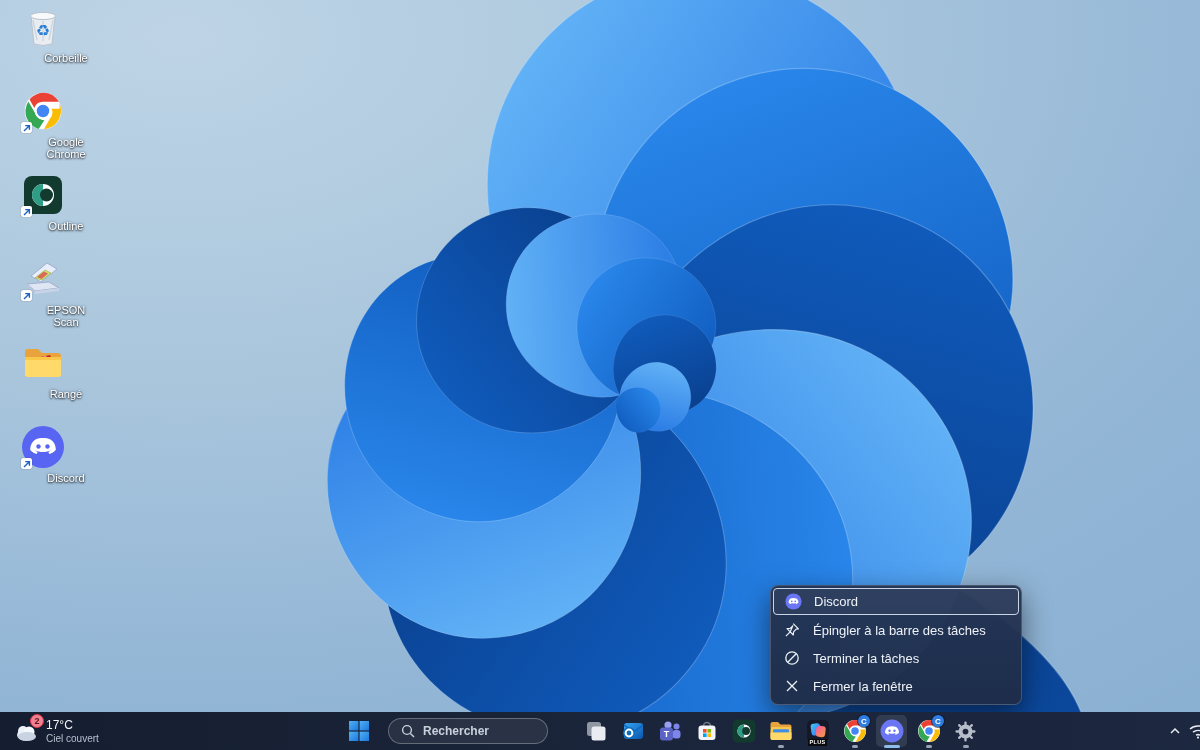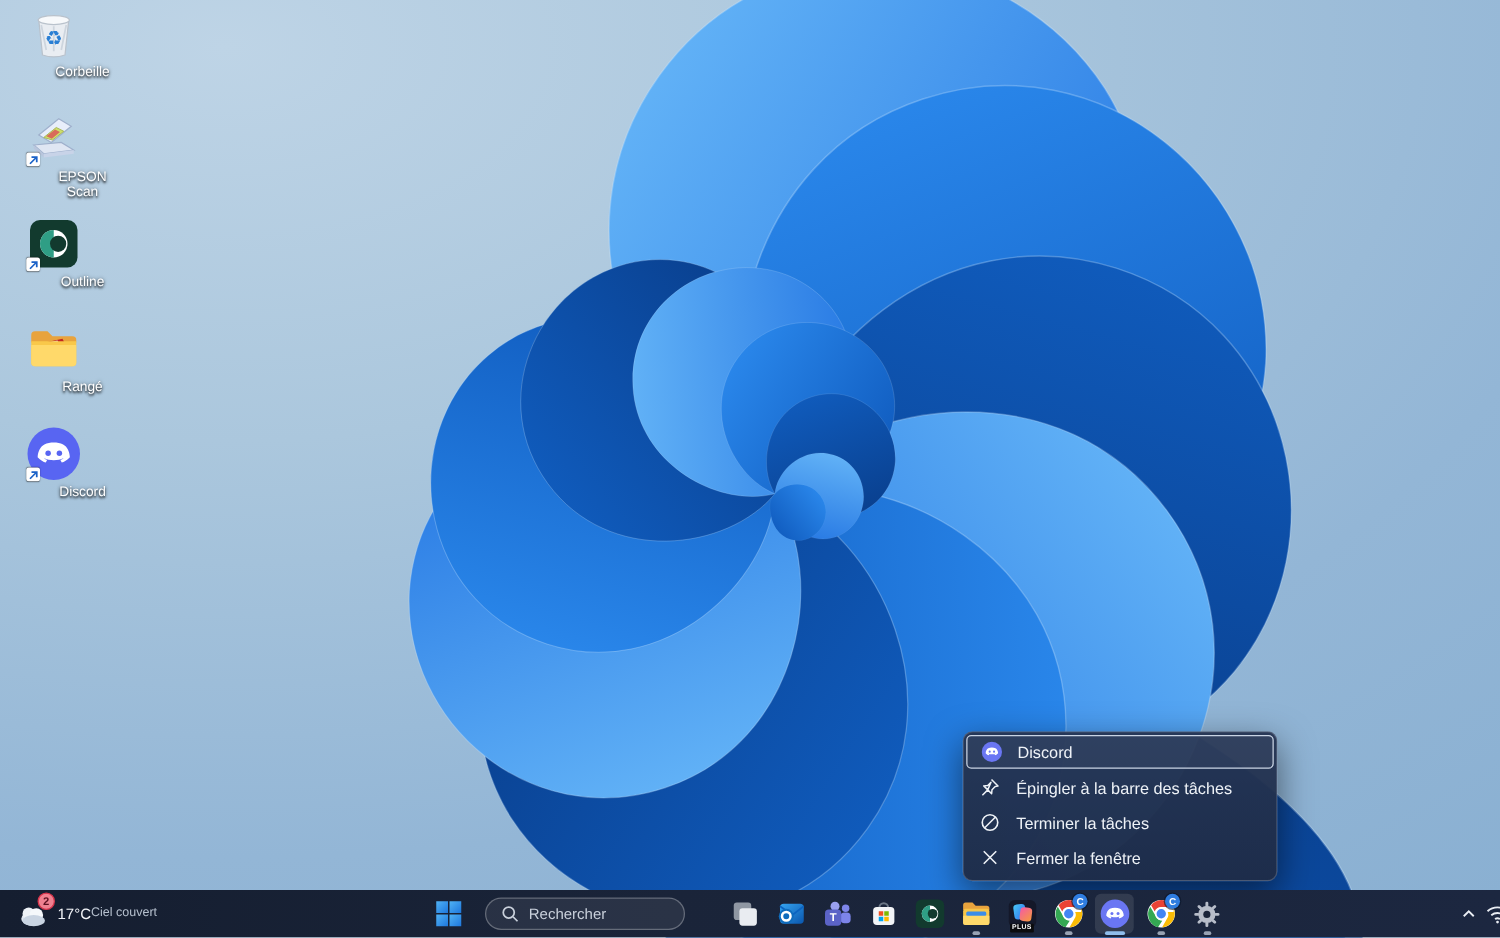--- a/index.html
+++ b/index.html
@@ -57,31 +57,31 @@
   .weather-widget {
     position:absolute; left:6px; top:0; height:38px; display:flex; align-items:center;
     gap:6px; padding:0 8px; border-radius:4px;
   }
   .weather-icon-wrap { position:relative; width:26px; height:26px; }
   .weather-badge {
     position:absolute; right:-4px; top:-4px; width:14px; height:14px; border-radius:50%;
     background:#ef8190; border:1px solid #d8354c; color:#5d1020; font-size:9px; font-weight:bold;
     display:flex; align-items:center; justify-content:center;
   }
-  .weather-text { display:flex; flex-direction:row; justify-content:center; }
+  .weather-text { display:flex; flex-direction:column; justify-content:center; }
   .weather-temp { color:#f2f4f8; font-size:12px; line-height:14px; }
   .weather-cond { color:#b6c0ce; font-size:10px; line-height:13px; }
 
   .start-button { position:absolute; left:346px; top:7px; width:26px; height:24px;
     display:flex; align-items:center; justify-content:center; border-radius:4px; }
 
   .search-box {
     position:absolute; left:388px; top:6px; width:160px; height:26px; border-radius:13px;
     background:rgba(255,255,255,.07); border:1px solid rgba(255,255,255,.28);
-    display:flex; align-items:center; gap:8px; padding:0 12px;
+    display:flex; align-items:center; gap:8px; padding:0 12px;font-weight:bold;
   }
   .search-box .search-text { color:#c9d0db; font-size:12px; }
 
   .app-row { position:absolute; left:577px; top:0; height:38px; display:flex; }
   .app-btn { width:37px; height:38px; position:relative; display:flex; align-items:center; justify-content:center; border-radius:4px; }
   .app-btn .active-bg {
     position:absolute; left:3px; top:3px; width:31px; height:32px;
     background:rgba(255,255,255,.10); border-radius:5px;
   }
   .run-dash { position:absolute; bottom:2px; left:50%; transform:translateX(-50%);
@@ -182,56 +182,73 @@
         <path d="M8 10 L32 10 L29 38 Q20 41 11 38 Z" fill="#e9edf2" stroke="#b9c2cc" stroke-width="1"></path>
         <ellipse cx="20" cy="10" rx="12.5" ry="3.6" fill="#f7f9fb" stroke="#b9c2cc" stroke-width="1"></ellipse>
         <path d="M10 14 L14 34 M20 15 L20 35 M30 14 L26 34" stroke="#cdd5de" stroke-width="1.4" fill="none"></path>
         <text x="20" y="30" font-size="16" text-anchor="middle" fill="#2a7fd4" font-family="DejaVu Sans">♻</text>
       </svg>
     </div>
     <div class="label">Corbeille</div>
   </div>
 
 
-
+  <div class="desk-icon">
+    <div class="art">
+      <svg width="40" height="40" viewBox="0 0 24 24">
+        <circle cx="12" cy="12" r="11" fill="#fff"></circle>
+        <path fill="#EA4335" d="M12 1a11 11 0 0 1 9.53 5.5H12a5.5 5.5 0 0 0-5.2 3.7L3.9 5.1A11 11 0 0 1 12 1z"></path>
+        <path fill="#34A853" d="M3.2 6.3l4.9 8.4a5.5 5.5 0 0 0 4.7 2.8l-3.4 5.3A11 11 0 0 1 3.2 6.3z"></path>
+        <path fill="#FBBC05" d="M21.9 7.5a11 11 0 0 1-9.3 15.4l3.5-6.2a5.5 5.5 0 0 0 1-6.1h4.8z"></path>
+        <circle cx="12" cy="12" r="4.4" fill="#4285F4" stroke="#fff" stroke-width="1.3"></circle>
+      </svg>
+      <span class="shortcut-badge">
+        <svg width="8" height="8" viewBox="0 0 8 8">
+            <path d="M1 7 L6 2 M2.2 1.6 L6.4 1.6 L6.4 5.8" stroke="#1a62c8" stroke-width="1.4" fill="none"></path>
+          </svg>
+      </span>
+    </div>
+    <div class="label">Google Chrome</div>
+  </div>
+
+
+  <div class="desk-icon">
+    <div class="art">
+      <svg width="40" height="40" viewBox="0 0 40 40">
+        <rect x="1" y="1" width="38" height="38" rx="8" fill="#123a2e"></rect>
+        <circle cx="20" cy="20" r="11" fill="#ffffff"></circle>
+        <path d="M20 9 A11 11 0 0 0 20 31 Z" fill="#2f9e85"></path>
+        <circle cx="23.5" cy="20" r="6.5" fill="#123a2e"></circle>
+      </svg>
+      <span class="shortcut-badge">
+        <svg width="8" height="8" viewBox="0 0 8 8">
+            <path d="M1 7 L6 2 M2.2 1.6 L6.4 1.6 L6.4 5.8" stroke="#1a62c8" stroke-width="1.4" fill="none"></path>
+          </svg>
+      </span>
+    </div>
+    <div class="label">Outline</div>
+  </div>
 
   <div class="desk-icon">
     <div class="art">
       <svg width="44" height="42" viewBox="0 0 44 42">
         <path d="M10 18 L26 5 L36 11 L20 24 Z" fill="#e8eefb" stroke="#9fb0cc" stroke-width="1"></path>
         <path d="M14 20 L24 12 L30 15 L21 22 Z" fill="#cfe06a" stroke="#a9b85a" stroke-width=".8"></path>
         <path d="M16 19 L23 13.5 L27 15.5 L20.5 21 Z" fill="#d86a5a"></path>
         <path d="M6 26 L28 24 L38 30 L14 33 Z" fill="#dfe6f3" stroke="#9fb0cc" stroke-width="1"></path>
         <path d="M6 26 L14 33 L14 36 L6 29 Z" fill="#b9c6dd"></path>
         <path d="M14 33 L38 30 L38 33 L14 36 Z" fill="#c8d3e8"></path>
       </svg>
       <span class="shortcut-badge">
         <svg width="8" height="8" viewBox="0 0 8 8">
             <path d="M1 7 L6 2 M2.2 1.6 L6.4 1.6 L6.4 5.8" stroke="#1a62c8" stroke-width="1.4" fill="none"></path>
           </svg>
       </span>
     </div>
     <div class="label">EPSON Scan</div>
-  </div>
-
-  <div class="desk-icon">
-    <div class="art">
-      <svg width="40" height="40" viewBox="0 0 40 40">
-        <rect x="1" y="1" width="38" height="38" rx="8" fill="#123a2e"></rect>
-        <circle cx="20" cy="20" r="11" fill="#ffffff"></circle>
-        <path d="M20 9 A11 11 0 0 0 20 31 Z" fill="#2f9e85"></path>
-        <circle cx="23.5" cy="20" r="6.5" fill="#123a2e"></circle>
-      </svg>
-      <span class="shortcut-badge">
-        <svg width="8" height="8" viewBox="0 0 8 8">
-            <path d="M1 7 L6 2 M2.2 1.6 L6.4 1.6 L6.4 5.8" stroke="#1a62c8" stroke-width="1.4" fill="none"></path>
-          </svg>
-      </span>
-    </div>
-    <div class="label">Outline</div>
   </div>
 
   <div class="desk-icon">
     <div class="art">
       <svg width="40" height="34" viewBox="0 0 40 34">
         <path d="M2 6 Q2 3 5 3 L15 3 L19 7 L35 7 Q38 7 38 10 L38 12 L2 12 Z" fill="#e8a33d"></path>
         <path d="M13 12 L27 9 L30 15 L16 18 Z" fill="#c2271f"></path>
         <path d="M17 11.5 L23 10.3 L24.5 13.4 L18.5 14.6 Z" fill="#f0e9e2"></path>
         <path d="M2 11 L38 11 L38 28 Q38 31 35 31 L5 31 Q2 31 2 28 Z" fill="#f9c84a"></path>
         <path d="M2 14 L38 14 L38 28 Q38 31 35 31 L5 31 Q2 31 2 28 Z" fill="#ffd96a"></path>

